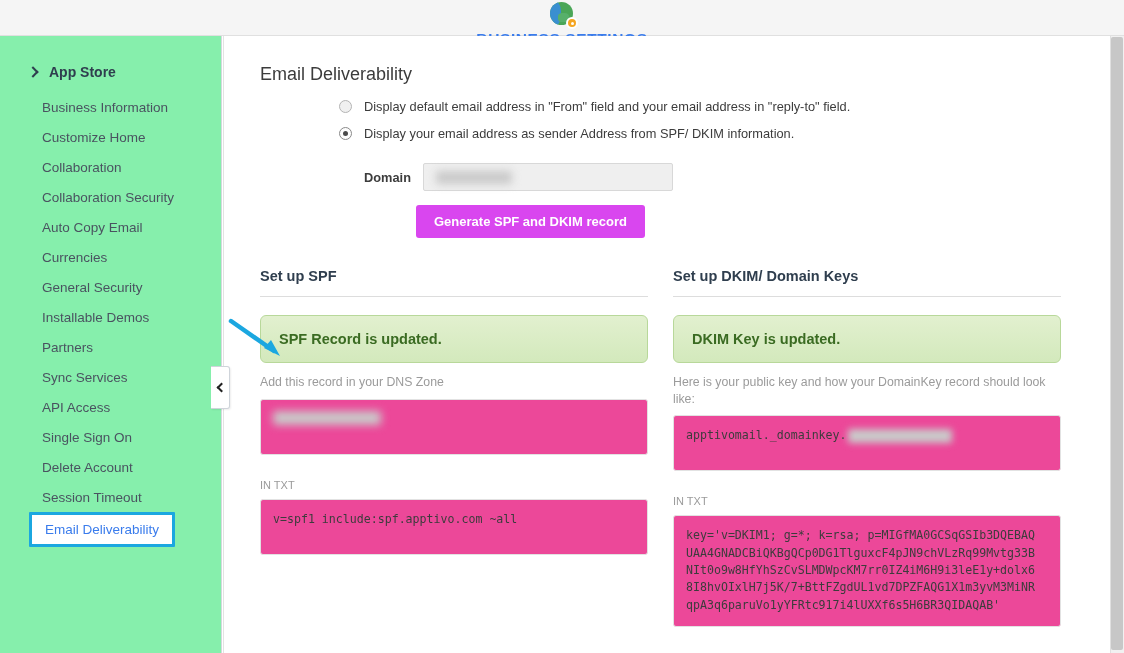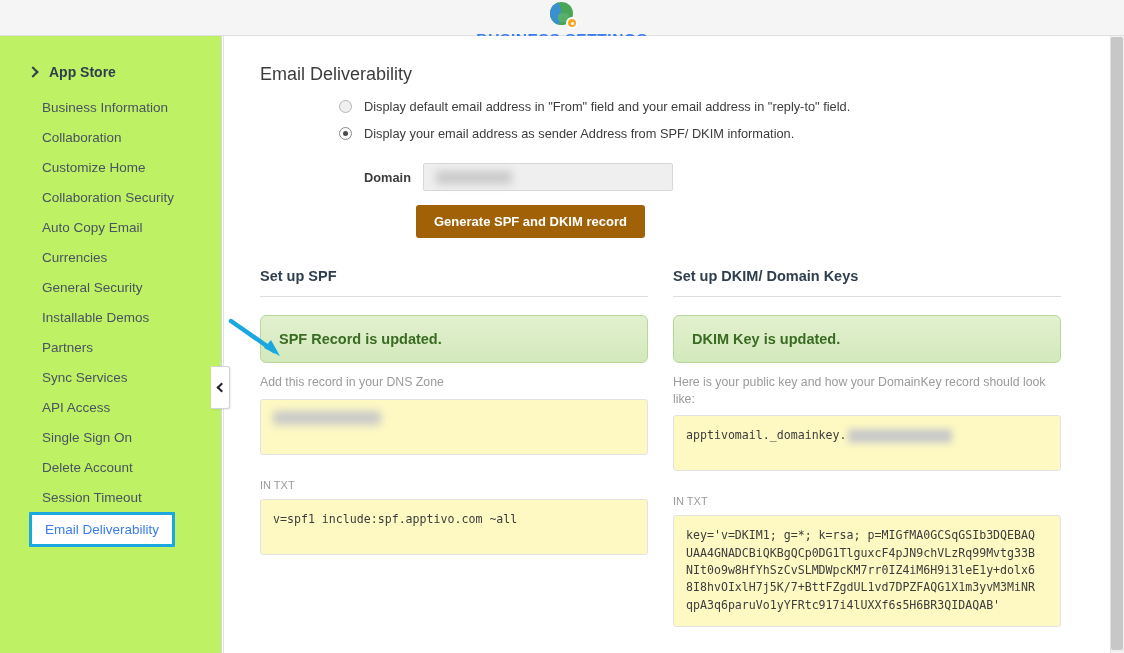--- a/index.html
+++ b/index.html
@@ -56,21 +56,21 @@
   .brand-title {
     font-size: 15.5px; font-weight: bold;
     letter-spacing: 0.6px;
     color: #3a7cec;
   }
 
   
   .sidebar {
     position: absolute; left: 0; top: 36px;
     width: 222px; height: 617px;
-    background: #bef264;
+    background: #86efac;
     border-right: 1px solid #d4d8dd;
   }
   .app-store-row {
     display: flex; align-items: center;
     padding: 28px 0 10px 28px;
   }
   .chev-right {
     width: 11px; height: 11px; margin-right: 10px;
     position: relative; flex: none;
   }
@@ -183,21 +183,21 @@
     position: absolute;
     background: #c9c9c9;
     filter: blur(4px);
     border-radius: 2px;
   }
   .domain-input .redact { left: 12px; top: 7px; width: 76px; height: 13px; }
 
   .gen-btn-row { padding: 14px 0 0 192px; }
   .gen-btn {
     display: inline-block;
-    background: #a16207;
+    background: #d946ef;
     color: #ffffff;
     font-size: 13px; font-weight: bold;
     border: none; border-radius: 3px;
     padding: 9px 18px;
     cursor: pointer;
     font-family: "Liberation Sans", sans-serif;
   }
 
   
   .columns {
@@ -219,21 +219,21 @@
     padding: 15px 18px;
     font-size: 14.5px; font-weight: bold;
     color: #3a6b22;
   }
   .helper-text {
     font-size: 12.3px; color: #9b9b9b;
     margin-top: 11px; line-height: 1.35;
   }
   .record-box {
     margin-top: 8px;
-    background: #fef9c3;
+    background: #ec4899;
     border: 1px solid #e2e2e2;
     border-radius: 3px;
     min-height: 56px;
     padding: 11px 12px;
     position: relative;
     font-family: "DejaVu Sans Mono", monospace;
     font-size: 11.6px;
     color: #3c3c3c;
     line-height: 1.5;
     word-break: break-all;
@@ -287,22 +287,22 @@
 
 <div class="sidebar">
 
   <div class="app-store-row">
     <span class="chev-right"></span>
     <span class="app-store-label">App Store</span>
   </div>
 
   <div class="nav-list">
     <div class="nav-item">Business Information</div>
+    <div class="nav-item">Customize Home</div>
     <div class="nav-item">Collaboration</div>
-    <div class="nav-item">Customize Home</div>
     <div class="nav-item">Collaboration Security</div>
     <div class="nav-item">Auto Copy Email</div>
     <div class="nav-item">Currencies</div>
     <div class="nav-item">General Security</div>
     <div class="nav-item">Installable Demos</div>
     <div class="nav-item">Partners</div>
     <div class="nav-item">Sync Services</div>
     <div class="nav-item">API Access</div>
     <div class="nav-item">Single Sign On</div>
     <div class="nav-item">Delete Account</div>

